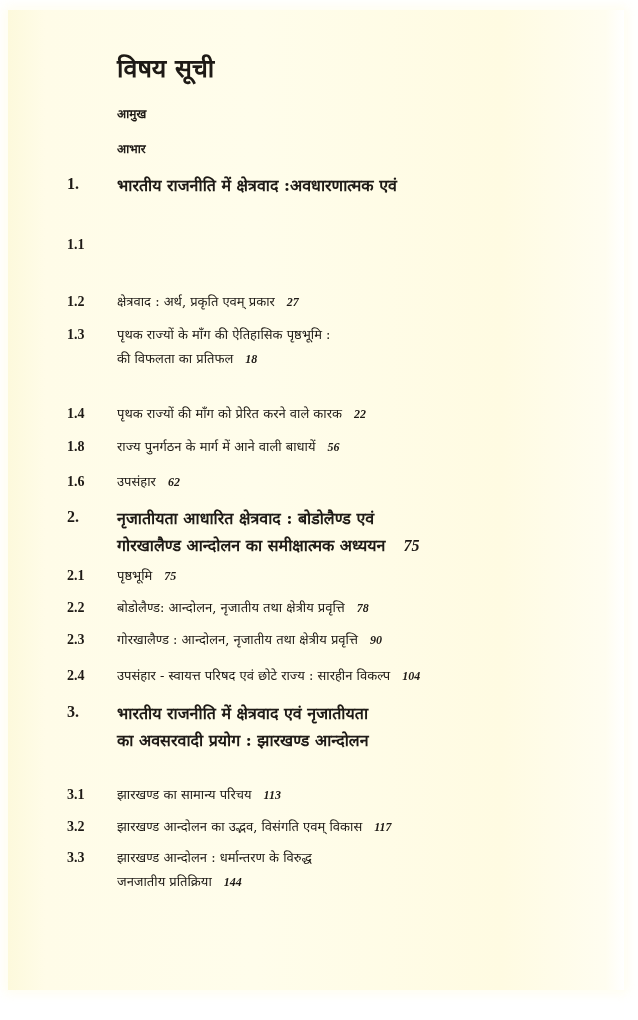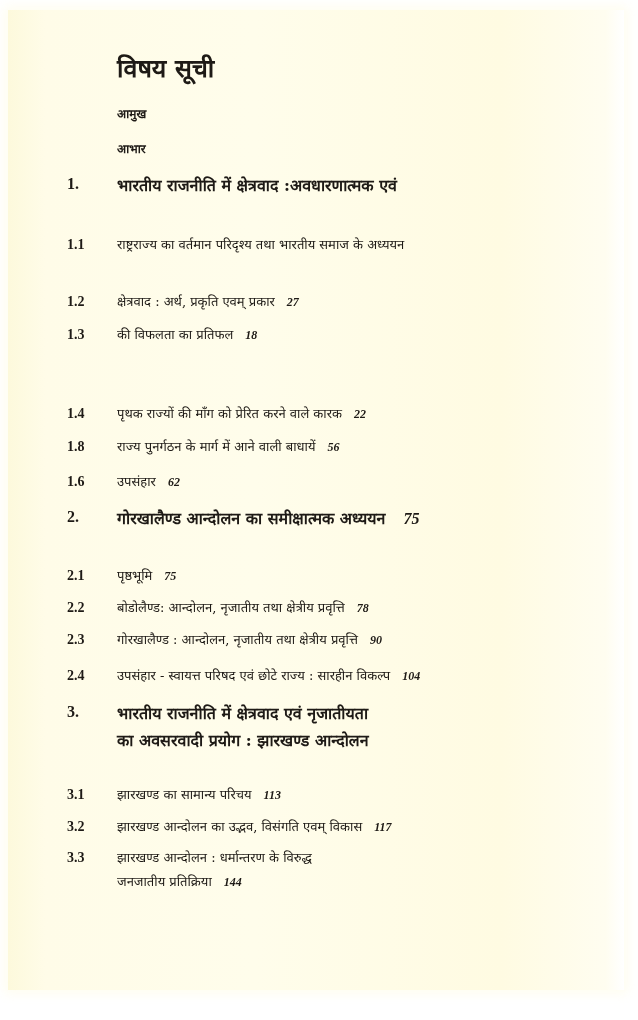--- a/index.html
+++ b/index.html
@@ -88,32 +88,32 @@
 <div id="toc-list">
     <div class="entry chap" style="top: 172px;">
       <span class="num">1.</span>
       <div class="text">
         <span class="line"><span>भारतीय राजनीति में क्षेत्रवाद :अवधारणात्मक एवं</span></span>
       </div>
     </div>
     <div class="entry sub" style="top: 233px;">
       <span class="num">1.1</span>
       <div class="text">
-        <span class="line"><span>राष्ट्रराज्य का वर्तमान परिदृश्य तथा भारतीय समाज के अध्ययन</span></span>
       </div>
     </div>
     <div class="entry sub" style="top: 290px;">
       <span class="num">1.2</span>
       <div class="text">
         <span class="line"><span>क्षेत्रवाद : अर्थ, प्रकृति एवम् प्रकार</span><span class="pg">27</span></span>
       </div>
     </div>
     <div class="entry sub" style="top: 323px;">
       <span class="num">1.3</span>
       <div class="text">
+        <span class="line"><span>पृथक राज्यों के माँग की ऐतिहासिक पृष्ठभूमि :</span></span>
         <span class="line"><span>की विफलता का प्रतिफल</span><span class="pg">18</span></span>
       </div>
     </div>
     <div class="entry sub" style="top: 402px;">
       <span class="num">1.4</span>
       <div class="text">
         <span class="line"><span>पृथक राज्यों की माँग को प्रेरित करने वाले कारक</span><span class="pg">22</span></span>
       </div>
     </div>
     <div class="entry sub" style="top: 435px;">
@@ -124,20 +124,21 @@
     </div>
     <div class="entry sub" style="top: 470px;">
       <span class="num">1.6</span>
       <div class="text">
         <span class="line"><span>उपसंहार</span><span class="pg">62</span></span>
       </div>
     </div>
     <div class="entry chap" style="top: 505px;">
       <span class="num">2.</span>
       <div class="text">
+        <span class="line"><span>नृजातीयता आधारित क्षेत्रवाद : बोडोलैण्ड एवं</span></span>
         <span class="line"><span>गोरखालैण्ड आन्दोलन का समीक्षात्मक अध्ययन</span><span class="pg">75</span></span>
       </div>
     </div>
     <div class="entry sub" style="top: 564px;">
       <span class="num">2.1</span>
       <div class="text">
         <span class="line"><span>पृष्ठभूमि</span><span class="pg">75</span></span>
       </div>
     </div>
     <div class="entry sub" style="top: 596px;">

